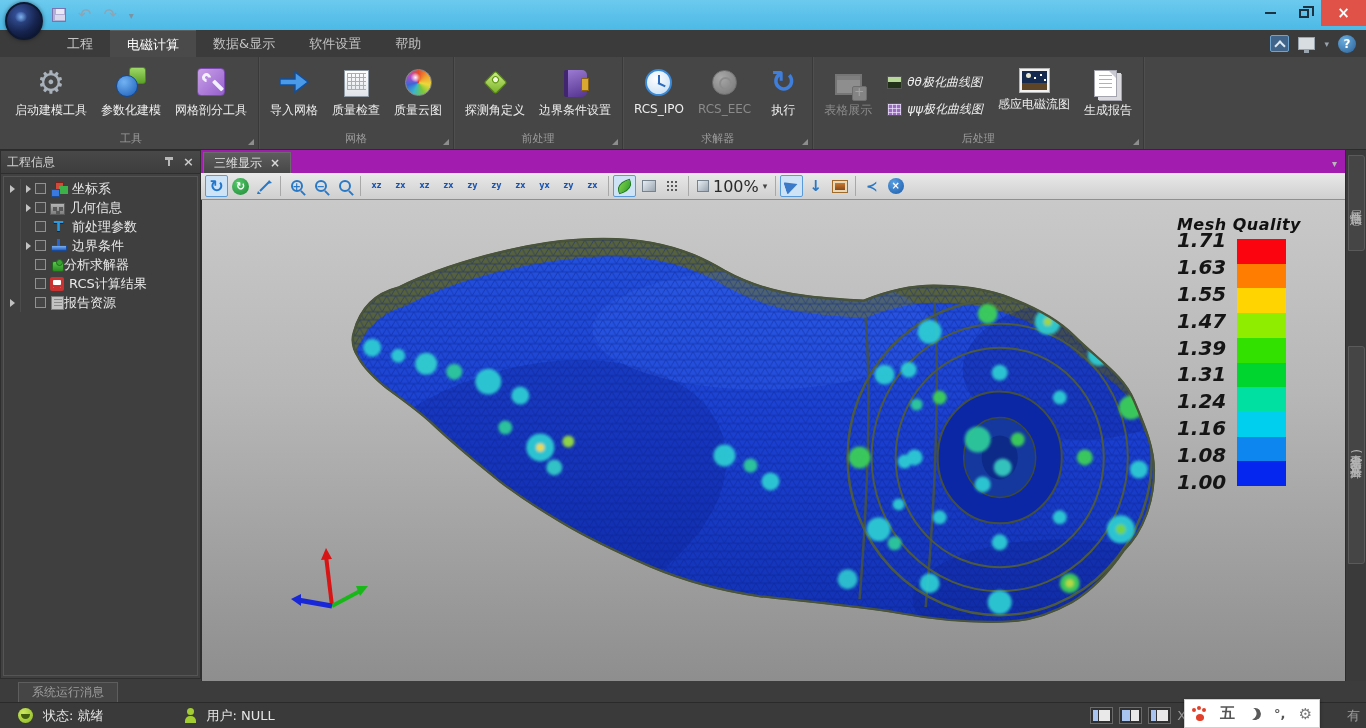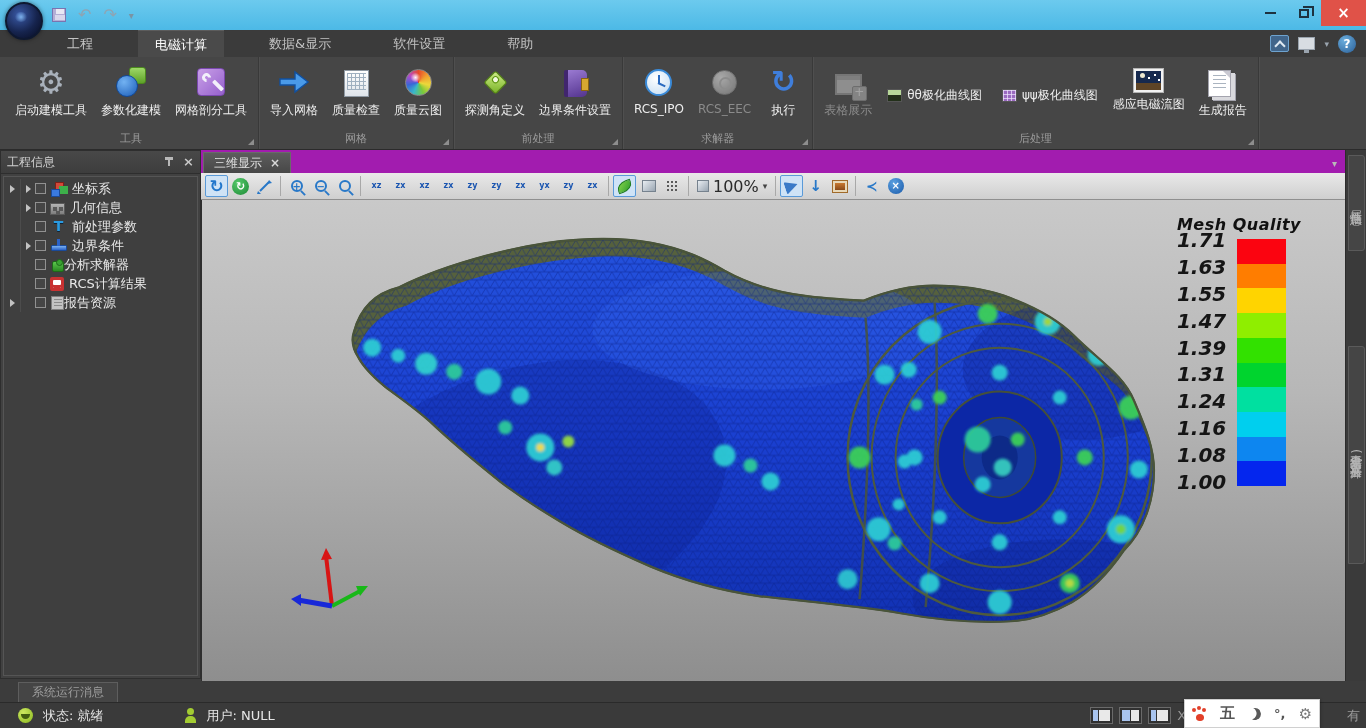--- a/index.html
+++ b/index.html
@@ -21,21 +21,21 @@
   .qat-drop{color:#7a94a4;font-size:10px;}
   .win-title{position:absolute;left:0;right:0;text-align:center;font-size:12.5px;color:#0c1c28;pointer-events:none;}
   .winctl{margin-left:auto;display:flex;align-items:flex-start;height:30px;}
   .wbtn{width:34px;height:26px;display:flex;align-items:center;justify-content:center;}
   .wbtn .bar{width:11px;height:2px;background:#1d3240;}
   .wbtn .rest{width:10px;height:9px;border:2px solid #1d3240;position:relative;background:transparent;}
   .wbtn .rest::before{content:"";position:absolute;left:2px;top:-5px;width:9px;height:8px;border:2px solid #1d3240;border-bottom:none;border-left:none;}
   .wbtn.close{width:45px;background:#e05248;color:#fff;font-size:15px;font-weight:bold;}
 
   
-  .menubar{height:27px;background:#3b3b3b;display:flex;align-items:stretch;padding-left:50px;flex:none;gap:28px;}
+  .menubar{height:27px;background:#3b3b3b;display:flex;align-items:stretch;padding-left:50px;flex:none;}
   .mtab{padding:0 17px;line-height:27px;font-size:13px;color:#c3c3c3;}
   .mtab.active{background:#4a4a4a;color:#fff;border-top:1px solid #5c5c5c;}
   .menu-right{margin-left:auto;display:flex;align-items:center;gap:9px;padding-right:10px;}
   .collapse-btn{width:19px;height:17px;background:#41658a;border:1px solid #6ea3cf;border-radius:2px;position:relative;}
   .collapse-btn::after{content:"";position:absolute;left:5px;top:6px;width:6px;height:6px;border-top:2px solid #dfe9f2;border-left:2px solid #dfe9f2;transform:rotate(45deg);}
   .monitor{width:17px;height:13px;border:1px solid #9aa4ae;background:#d8dde2;position:relative;}
   .monitor::after{content:"";position:absolute;left:5px;bottom:-4px;width:5px;height:3px;background:#9aa4ae;}
   .mini-drop{color:#9aa4ae;font-size:9px;}
   .help-btn{width:18px;height:18px;border-radius:50%;background:radial-gradient(circle at 35% 30%,#6aaede,#2a5e96);color:#fff;font-size:12px;font-weight:bold;text-align:center;line-height:18px;}
 
@@ -86,21 +86,21 @@
   .mini-psi{background:#9a6ac0;background-image:linear-gradient(rgba(240,230,255,.7) 1px,transparent 1px),linear-gradient(90deg,rgba(240,230,255,.7) 1px,transparent 1px);background-size:4px 4px;}
   .ic-photo{width:31px;height:25px;background:#f2f2f2;border:1px solid #b4b4b4;padding:2px;margin-top:3px;}
   .ic-photo i{display:block;width:100%;height:100%;background:linear-gradient(#16294e 62%,#5e4426 62%);position:relative;}
   .ic-photo i::before{content:"";position:absolute;left:4px;top:2px;width:5px;height:5px;border-radius:50%;background:#ece8d0;}
   .ic-photo i::after{content:"";position:absolute;right:5px;top:3px;width:2px;height:2px;background:#fff;box-shadow:-6px 3px 0 #fff,4px 5px 0 #fff;}
   .ic-report{width:23px;height:27px;background:#fff;border:1px solid #a4a4ae;position:relative;box-shadow:4px 3px 0 #dadade,5px 4px 0 #a4a4ae;margin:2px 6px 0 0;}
   .ic-report::before{content:"";position:absolute;inset:4px 4px 5px 4px;
       background:repeating-linear-gradient(#aab4c0 0 1px,transparent 1px 4px);}
   .ic-report::after{content:"";position:absolute;right:0;top:0;border-style:solid;border-width:0 7px 7px 0;border-color:transparent #c9c9d2 transparent transparent;}
   .rbtn.small{flex-direction:row;gap:5px;padding:3px 8px;align-items:center;}
-  .rstack{display:flex;flex-direction:row;justify-content:center;gap:4px;}
+  .rstack{display:flex;flex-direction:column;justify-content:center;gap:4px;font-style:italic;}
 
   
   .main{flex:none;height:531px;display:flex;background:#3c3c3c;}
   .panel-left{width:201px;flex:none;background:#414141;border:1px solid #2e2e2e;display:flex;flex-direction:column;margin-bottom:2px;}
   .ph{height:23px;background:linear-gradient(#484848,#3d3d3d);display:flex;align-items:center;padding:0 6px;border-bottom:1px solid #2e2e2e;}
   .ph-title{color:#cfcfcf;font-size:12px;flex:1;}
   .pin-ico{width:12px;height:12px;position:relative;margin-right:8px;}
   .pin-ico::before{content:"";position:absolute;left:5px;top:1px;width:2px;height:9px;background:#b8b8b8;}
   .pin-ico::after{content:"";position:absolute;left:2px;top:1px;width:8px;height:3px;background:#b8b8b8;}
   .ph-x{color:#c8c8c8;font-size:13px;font-weight:bold;line-height:12px;}

